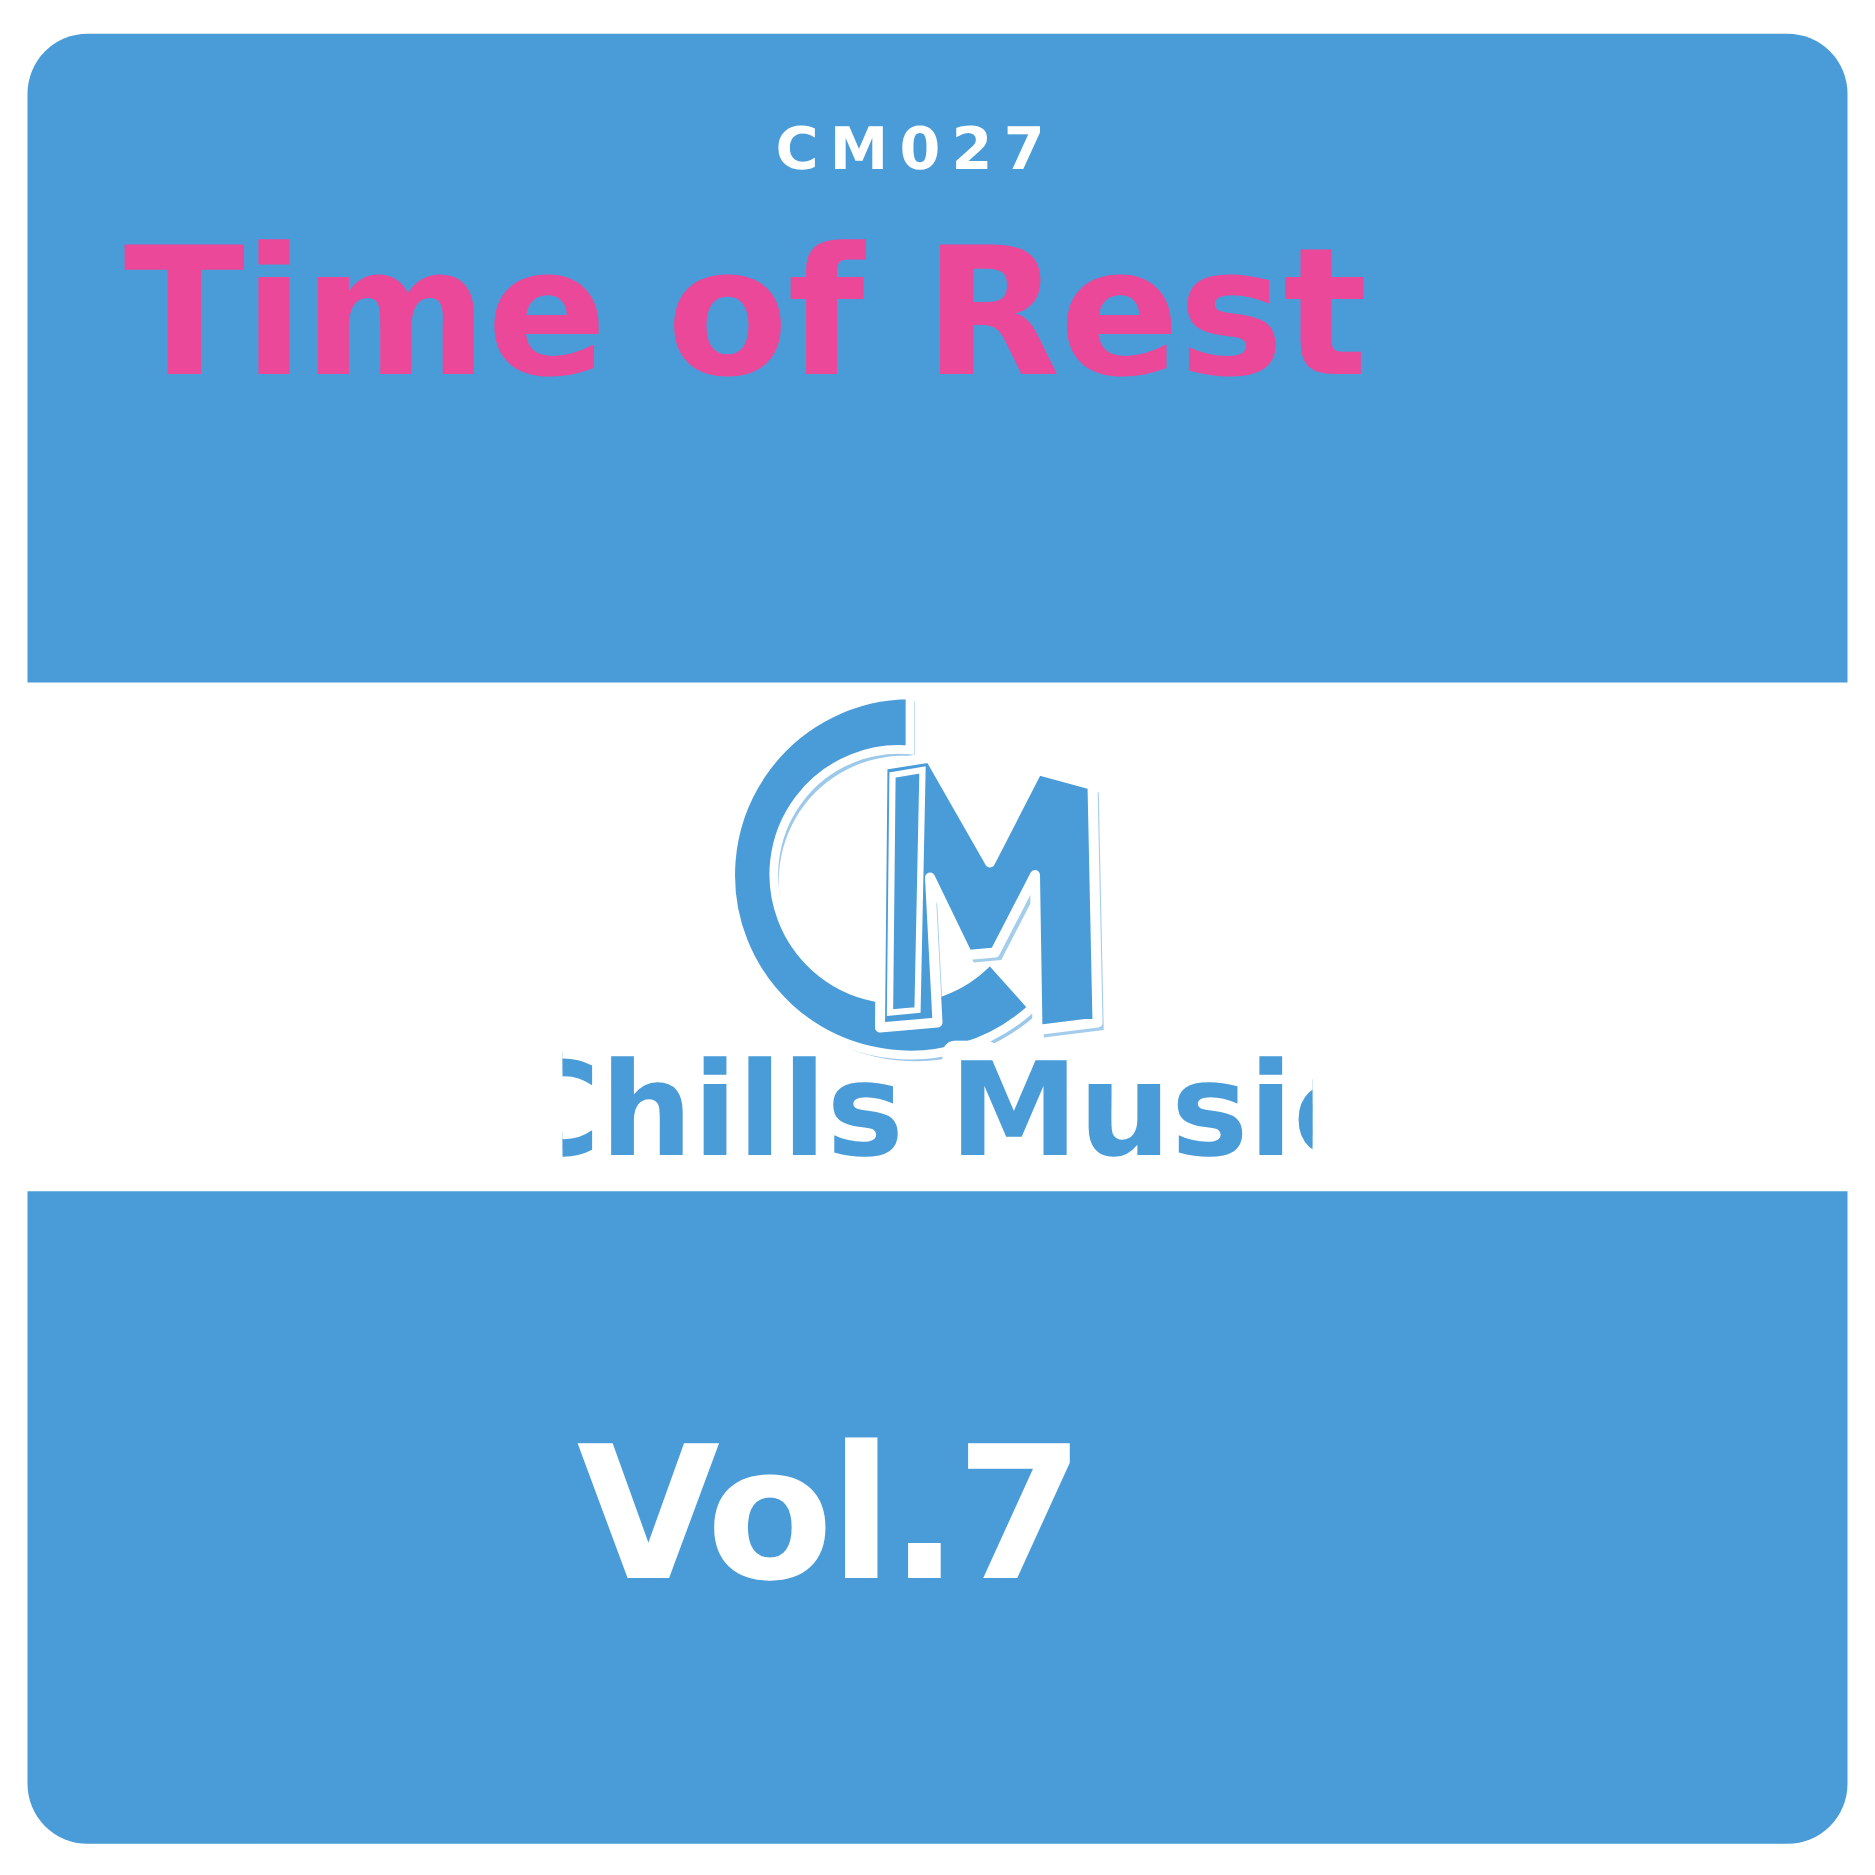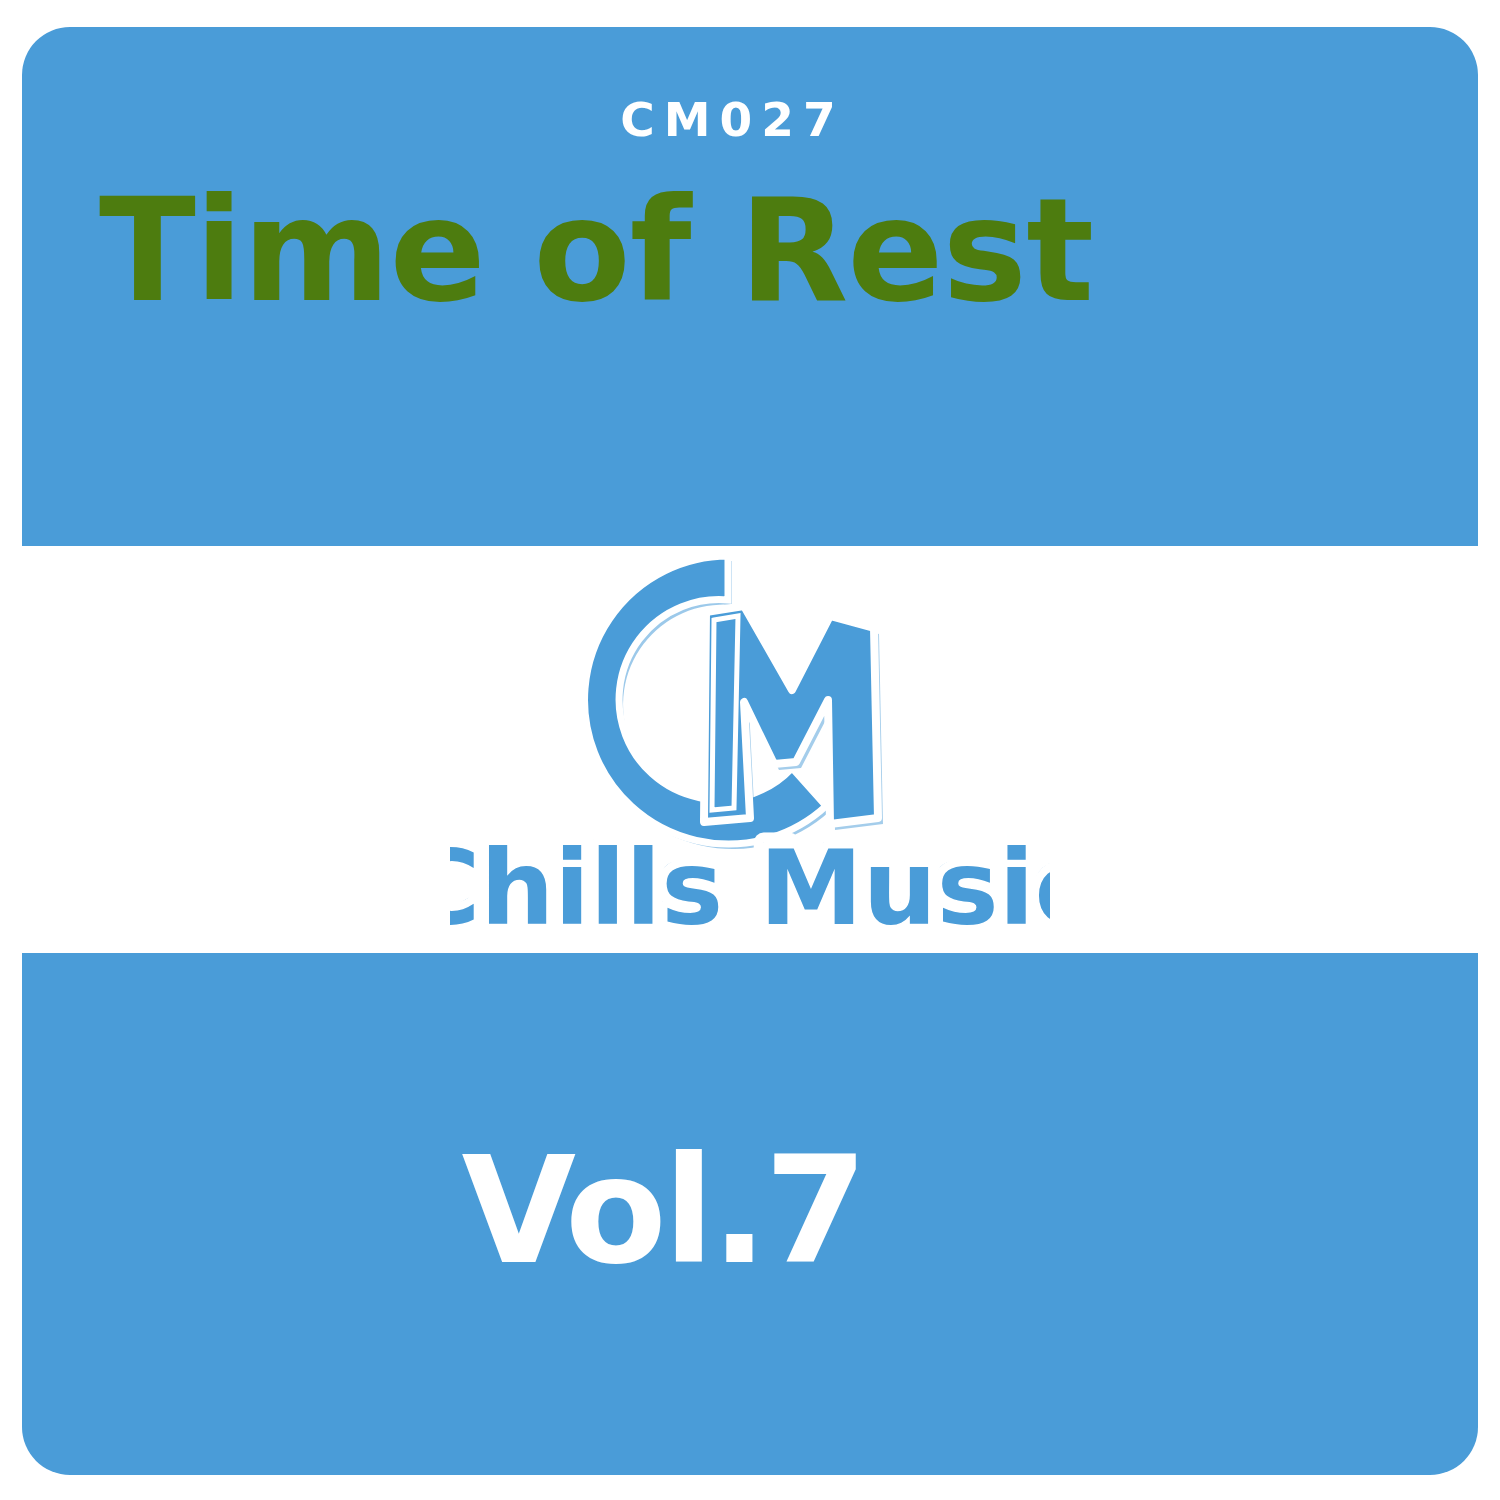--- a/index.html
+++ b/index.html
@@ -58,21 +58,21 @@
     line-height: 1;
   }
 
   
   #album-title {
     position: absolute;
     top: 176px;
     left: 0;
     width: 1192px;
     text-align: center;
-    color: #4d7c0f;
+    color: #ec4899;
     font-family: "DejaVu Sans", sans-serif;
     font-weight: bold;
     font-size: 142px;
     letter-spacing: -1px;
     line-height: 1.05;
     white-space: nowrap;
   }
 
   
   #volume {

